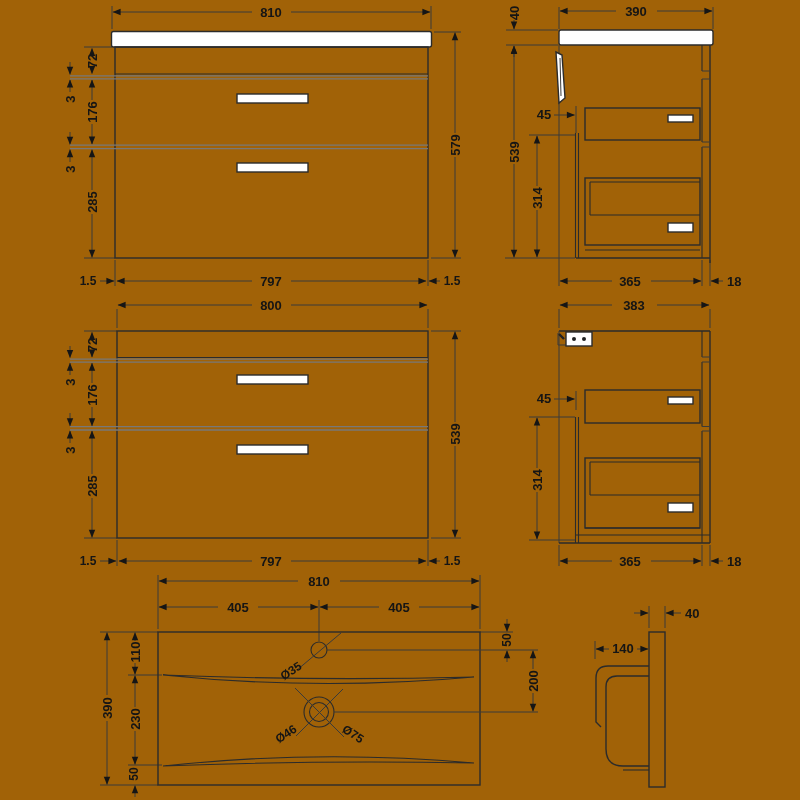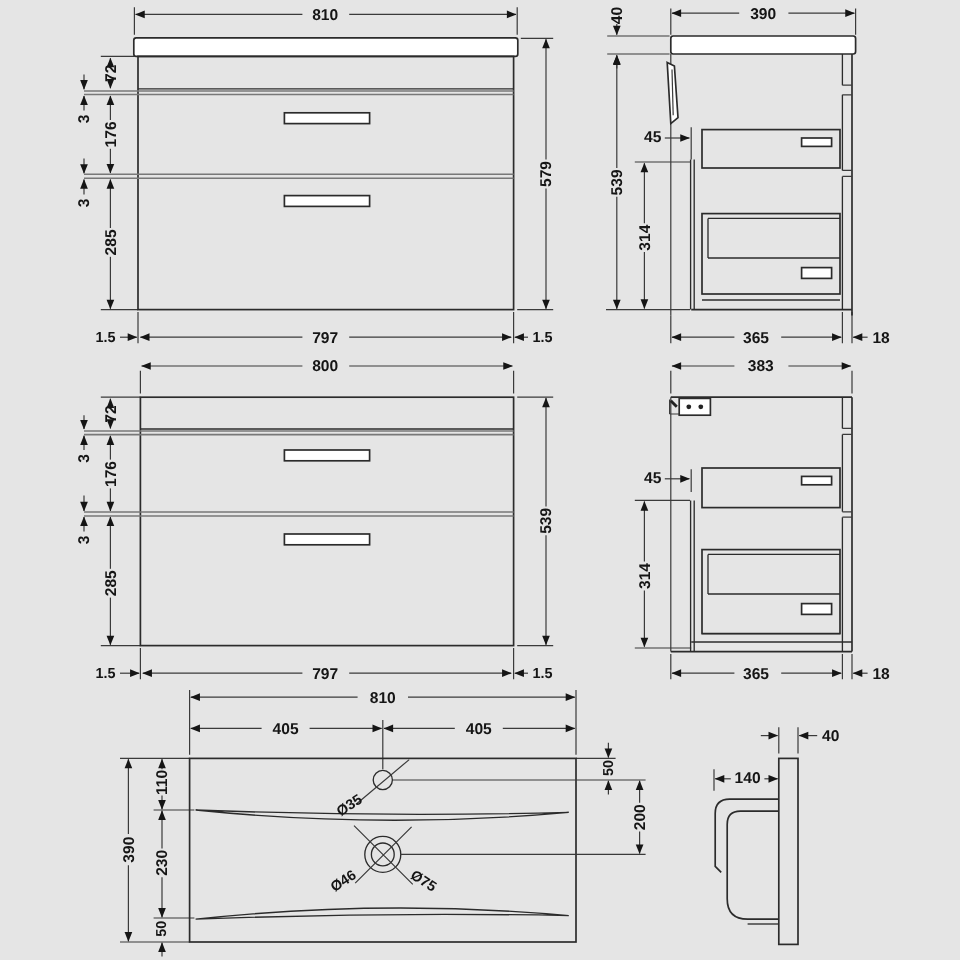--- a/index.html
+++ b/index.html
@@ -1,16 +1,16 @@
 <!DOCTYPE html>
 <html><head>
 <meta charset="utf-8">
 <style>
   html,body{margin:0;padding:0;background:#ffffff;}
-  #stage{width:800px;height:800px;background:#e5e5e5;position:relative;}
+  #stage{width:800px;height:800px;background:#a16207;position:relative;}
   svg{display:block;}
   svg text{font-family:"Liberation Sans",sans-serif;font-weight:bold;font-size:13px;
            fill:#151515;text-anchor:middle;dominant-baseline:central;}
   svg text.s{font-size:12px;}
   svg text.as{text-anchor:start;}
   .ol{fill:none;stroke:#2b2b2b;stroke-width:1.4;}
   .o2{fill:none;stroke:#2b2b2b;stroke-width:1.1;}
   .tl{fill:none;stroke:#3a3a3a;stroke-width:1;}
   .gl{fill:none;stroke:#787878;stroke-width:1.3;}
   .wf{fill:#ffffff;stroke:#2b2b2b;stroke-width:1.4;}

